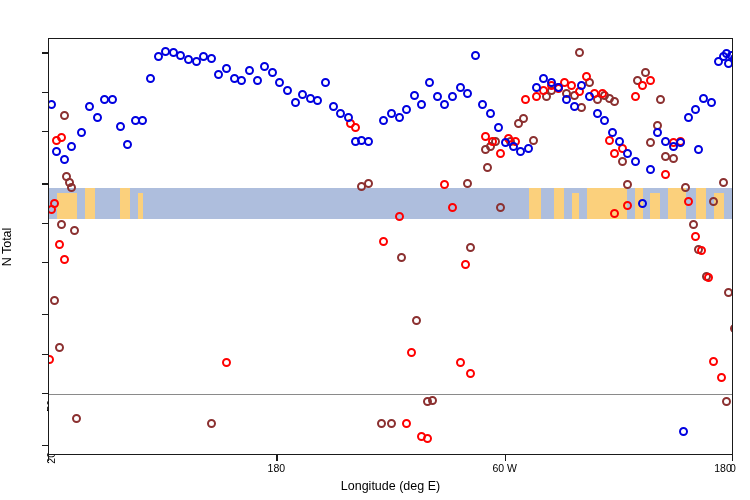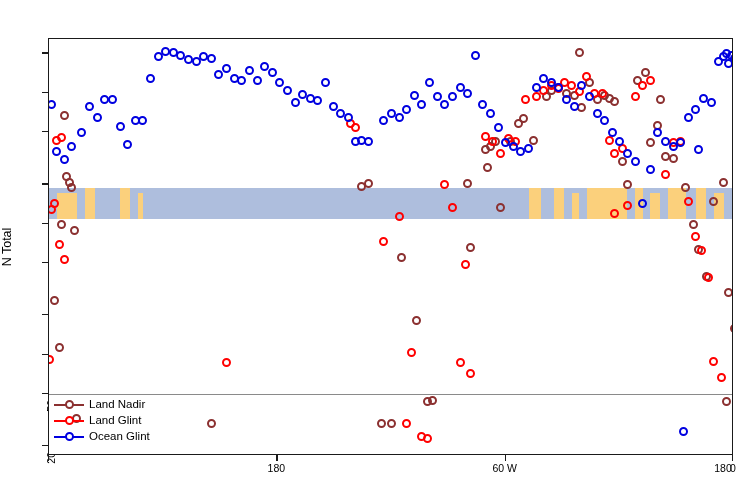--- a/index.html
+++ b/index.html
@@ -343,38 +343,16 @@
       <div class="xtick" style="left: 683.7px;"></div>
       <div class="xtick" style="left: 683.7px;"></div>
     </div>
   <div id="xlabels">
       <div class="xlabtxt" style="left: 4px; margin-top: 41px;">90 E</div>
       <div class="xlabtxt" style="left: 228.333px;">180</div>
       <div class="xlabtxt" style="left: 456.667px;">60 W</div>
       <div class="xlabtxt" style="left: 685px;">0</div>
       <div class="xlabtxt" style="left: 675px;">180</div>
     </div>
-
-  <div id="legend">
-      <div class="legrow">
-        <div class="legmark">
-          <div class="legline" style="background: rgb(139, 48, 48);"></div>
-          <div class="legdot" style="border-color: rgb(139, 48, 48);"></div>
-        </div>
-        <div class="legtxt">Land Nadir</div>
-      </div>
-      <div class="legrow">
-        <div class="legmark">
-          <div class="legline" style="background: rgb(255, 0, 0);"></div>
-          <div class="legdot" style="border-color: rgb(255, 0, 0);"></div>
-        </div>
-        <div class="legtxt">Land Glint</div>
-      </div>
-      <div class="legrow">
-        <div class="legmark">
-          <div class="legline" style="background: rgb(0, 0, 224);"></div>
-          <div class="legdot" style="border-color: rgb(0, 0, 224);"></div>
-        </div>
-        <div class="legtxt">Ocean Glint</div>
-      </div>
-    </div>
+  <div id="xtitle">Longitude (deg E)</div>
+
 
 </div>
 
 </body></html>

